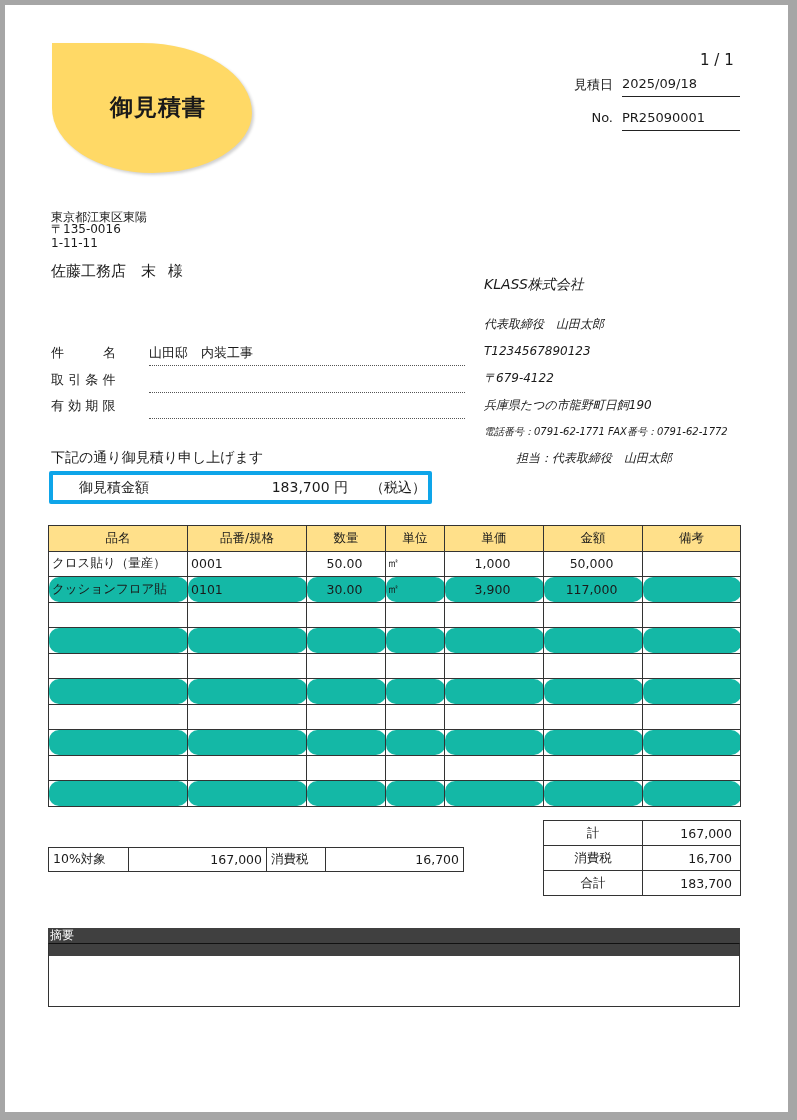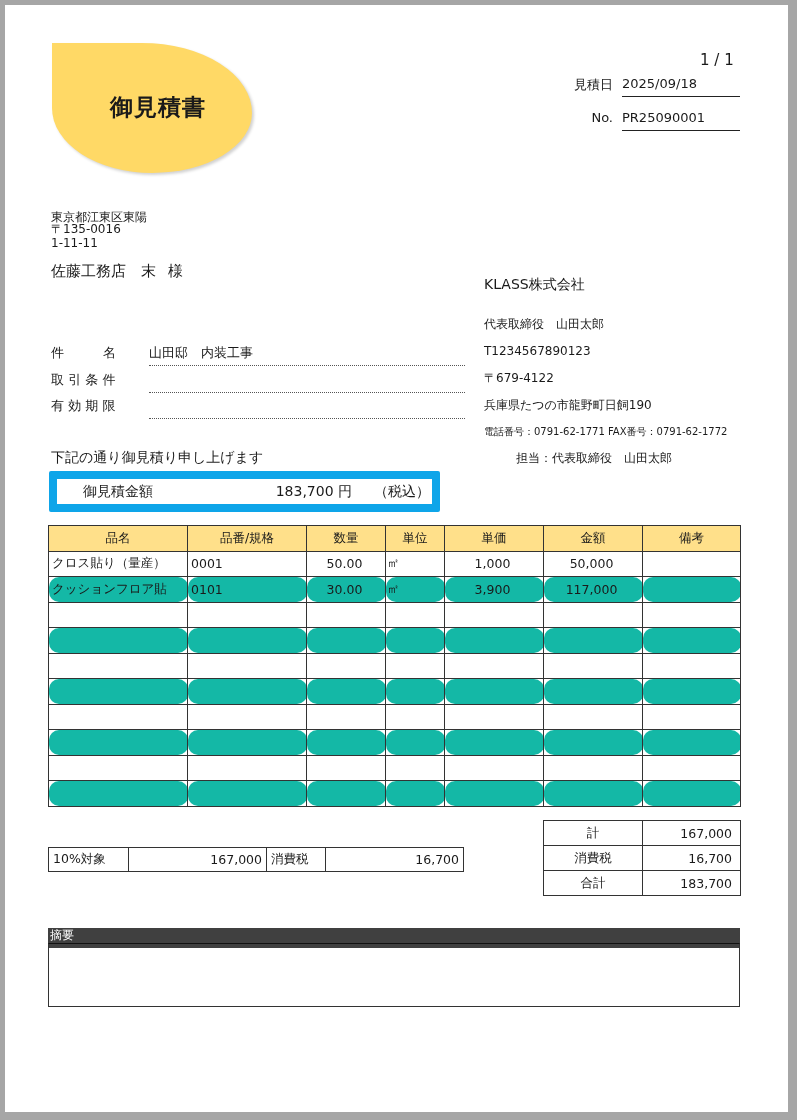--- a/index.html
+++ b/index.html
@@ -34,33 +34,33 @@
     .page-num { left: 695px; top: 46px; font-size: 15px; }
     .meta-row { position: absolute; left: 560px; width: 175px; height: 24px; }
     .meta-label { position: absolute; right: 127px; top: 3px; font-size: 13px; }
     .meta-value { position: absolute; left: 57px; top: 3px; font-size: 13px; }
     .meta-line { position: absolute; left: 57px; right: 0; bottom: 0; border-bottom: 1.5px solid #222; }
 
     .addr { left: 46px; font-size: 12px; }
     .customer { left: 46px; top: 257px; font-size: 15px; }
     .customer .sama { margin-left: 12px; }
 
-    .company { left: 479px; font-size: 12px; }
+    .company { left: 479px; font-size: 12px; font-style: italic; }
     .company-name { top: 271px; font-size: 14px; }
     .company-small { font-size: 10px; }
 
     .field-row { position: absolute; left: 46px; width: 414px; height: 25px; }
     .field-label { position: absolute; left: 0; top: 3px; font-size: 13px; width: 90px; letter-spacing: 0; }
     .field-value { position: absolute; left: 98px; top: 3px; font-size: 13px; }
     .field-line { position: absolute; left: 98px; right: 0; bottom: 0; border-bottom: 1px dotted #555; }
 
     .intro { left: 46px; top: 444px; font-size: 14px; }
     .total-box {
       position: absolute; left: 44px; top: 466px; width: 375px; height: 25px;
-      border: 8px solid #0ea5e9; border-radius: 2px;
+      border: 4px solid #0ea5e9; border-radius: 2px;
     }
     .total-label { position: absolute; left: 26px; top: 4px; font-size: 14px; }
     .total-amount { position: absolute; left: 185px; top: 4px; font-size: 14px; width: 110px; text-align: right; }
     .total-note { position: absolute; left: 317px; top: 4px; font-size: 14px; }
 
     
     table.items {
       position: absolute; left: 43px; top: 520px;
       border-collapse: collapse;
       font-size: 12.5px;
@@ -85,21 +85,21 @@
 
     table.totals {
       position: absolute; left: 538px; top: 815px;
       border-collapse: collapse; font-size: 12.5px;
     }
     table.totals td { border: 1.5px solid #333; height: 24px; padding: 0 8px; white-space: nowrap; }
     table.totals td.lbl { text-align: center; width: 82px; }
     table.totals td.num { text-align: right; width: 81px; }
 
     .memo-header {
-      position: absolute; left: 43px; top: 923px; width: 690px; height: 20px;
+      position: absolute; left: 43px; top: 923px; width: 690px; height: 28px;
       background: #404040; color: #ffffff; font-size: 12px; line-height: 15px; padding-left: 2px;
     }
     .memo-box {
       position: absolute; left: 43px; top: 938px; width: 690px; height: 62px;
       border: 1.5px solid #333; border-top: 1px solid #111;
     }
   </style>
 </head>
 <body>
 

